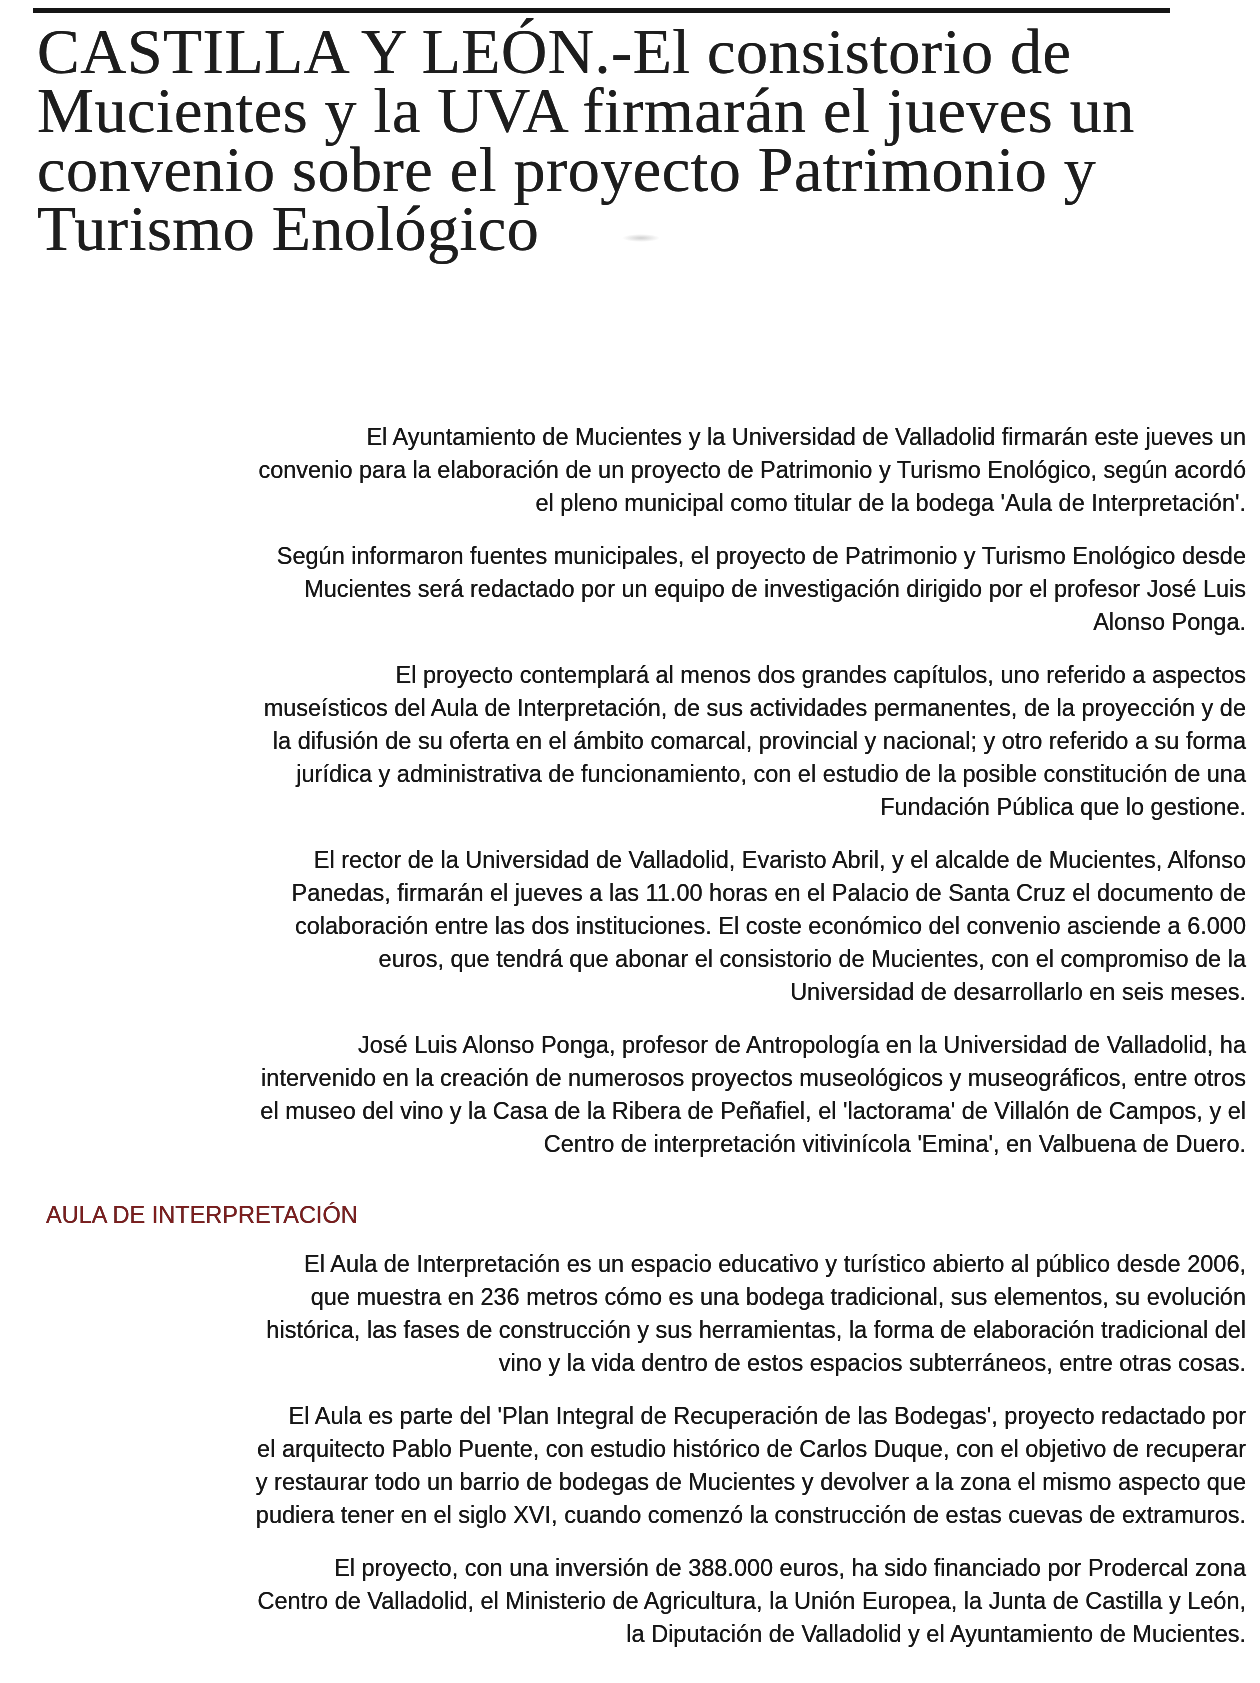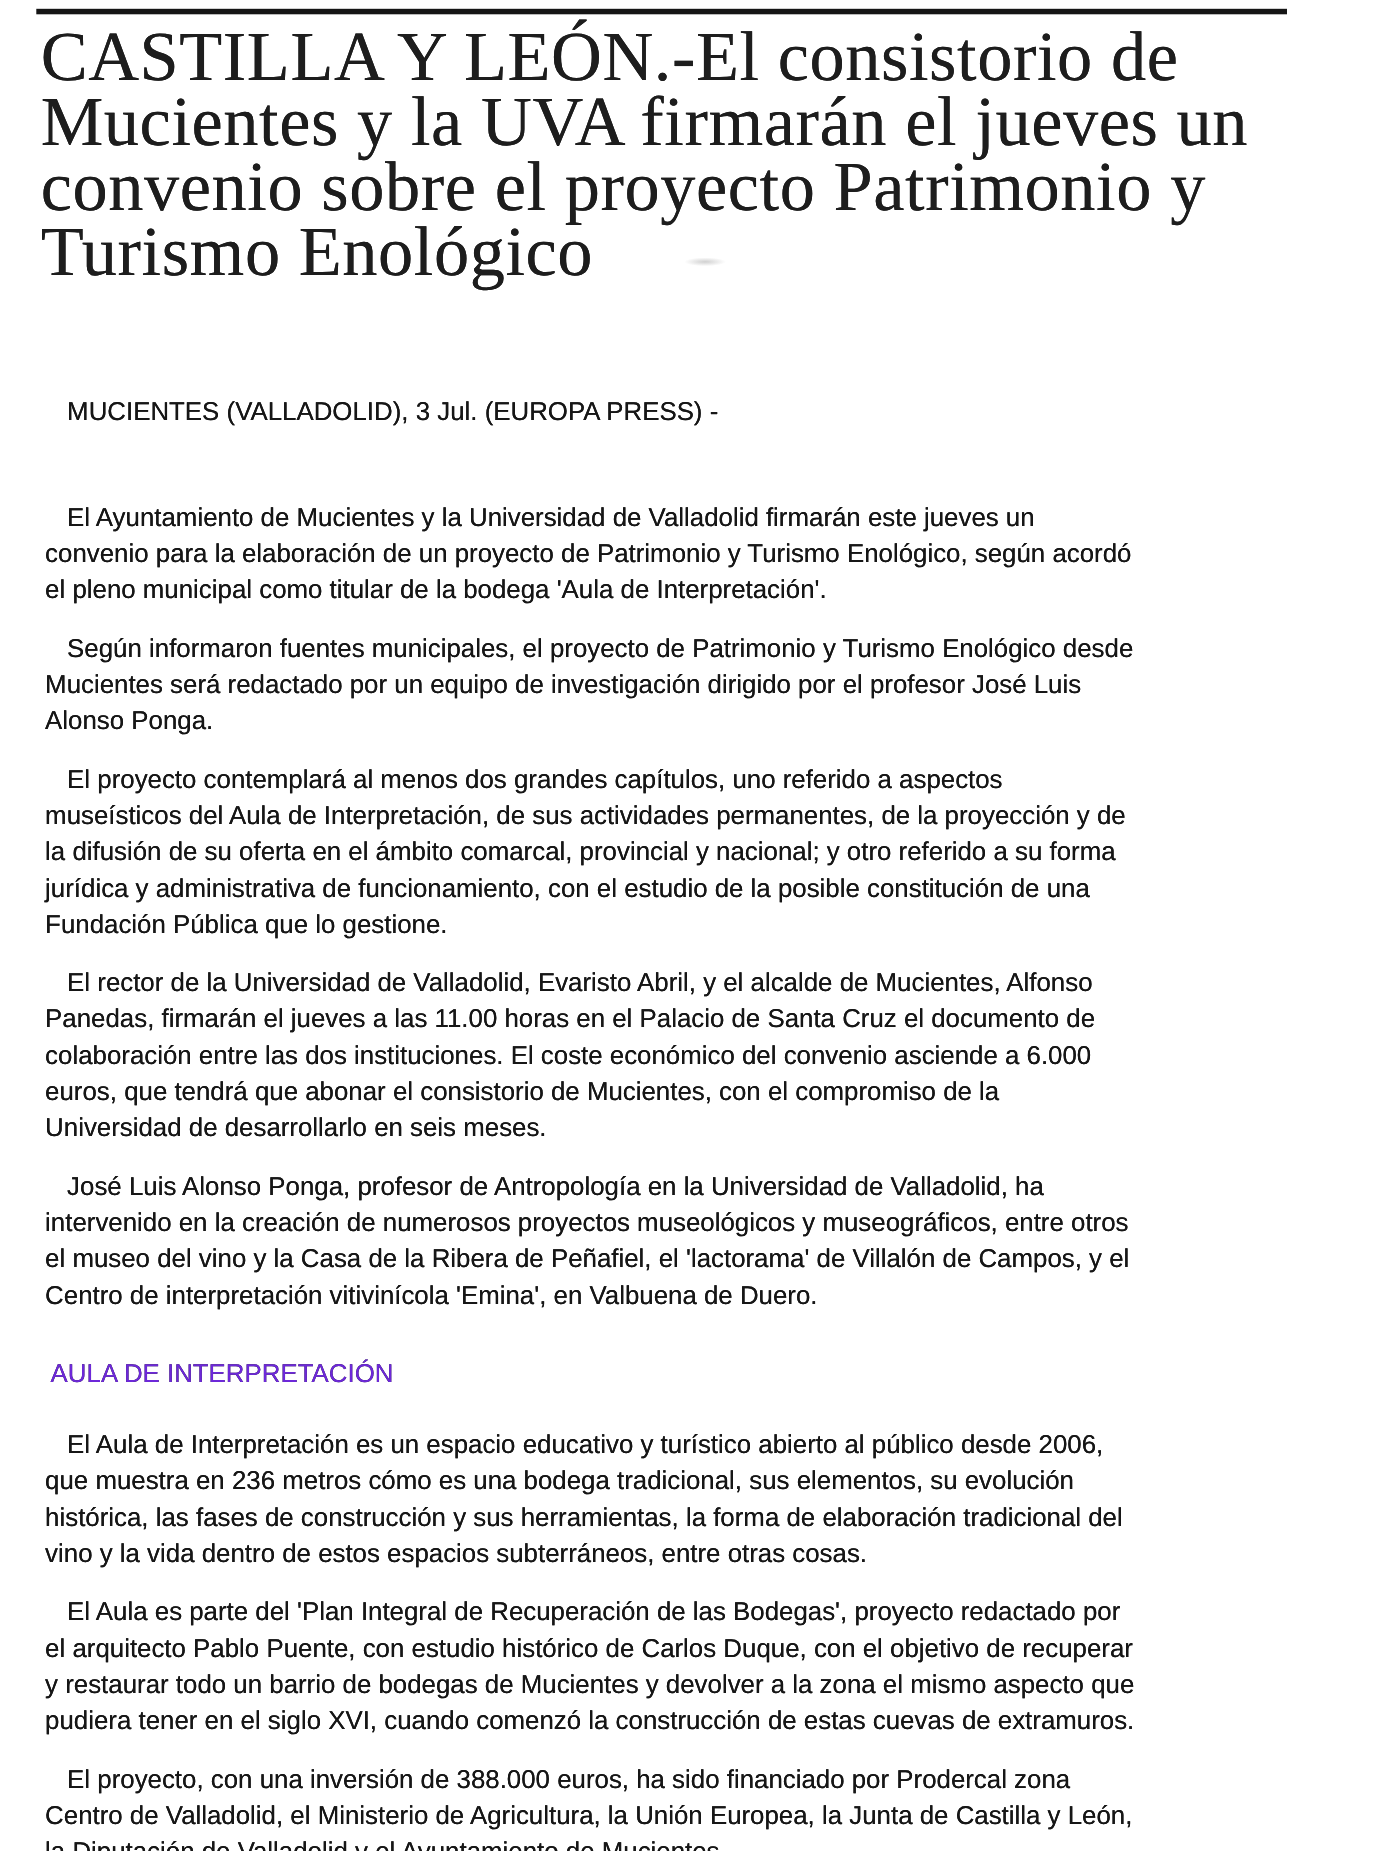--- a/index.html
+++ b/index.html
@@ -52,31 +52,32 @@
   }
   .dateline {
     margin: 0 0 0 0;
     text-indent: 20px;
     white-space: pre-line;
   }
   .body-text p.para {
     margin: 0 0 20px 0;
     text-indent: 20px;
     white-space: pre-line;
+    text-align: right;
   }
   .body-text p.para:first-child {
     margin-top: 63px;
   }
   .section-subheading {
-    margin: 38px 0 32px 0;
+    margin: 38px 0 16px 0;
     font-size: 23.5px;
     line-height: 33px;
     font-weight: 400;
     text-indent: 5px;
-    color: #6d28d9;
+    color: #7f1d1d;
   }
   .scan-artifact {
     position: absolute;
     top: 234px;
     left: 622px;
     width: 38px;
     height: 8px;
     border-radius: 50%;
     background: radial-gradient(ellipse at center, rgba(120,120,120,0.35), rgba(120,120,120,0) 70%);
   }
@@ -90,21 +91,20 @@
 
   <h1 class="headline">CASTILLA Y LEÓN.-El consistorio de
 Mucientes y la UVA firmarán el jueves un
 convenio sobre el proyecto Patrimonio y
 Turismo Enológico</h1>
 
   <div class="scan-artifact"></div>
 
   <div class="content">
 
-    <p class="dateline">MUCIENTES (VALLADOLID), 3 Jul. (EUROPA PRESS) -</p>
 
     <div class="body-text">
       <p class="para">El Ayuntamiento de Mucientes y la Universidad de Valladolid firmarán este jueves un
 convenio para la elaboración de un proyecto de Patrimonio y Turismo Enológico, según acordó
 el pleno municipal como titular de la bodega 'Aula de Interpretación'.</p>
       <p class="para">Según informaron fuentes municipales, el proyecto de Patrimonio y Turismo Enológico desde
 Mucientes será redactado por un equipo de investigación dirigido por el profesor José Luis
 Alonso Ponga.</p>
       <p class="para">El proyecto contemplará al menos dos grandes capítulos, uno referido a aspectos
 museísticos del Aula de Interpretación, de sus actividades permanentes, de la proyección y de

